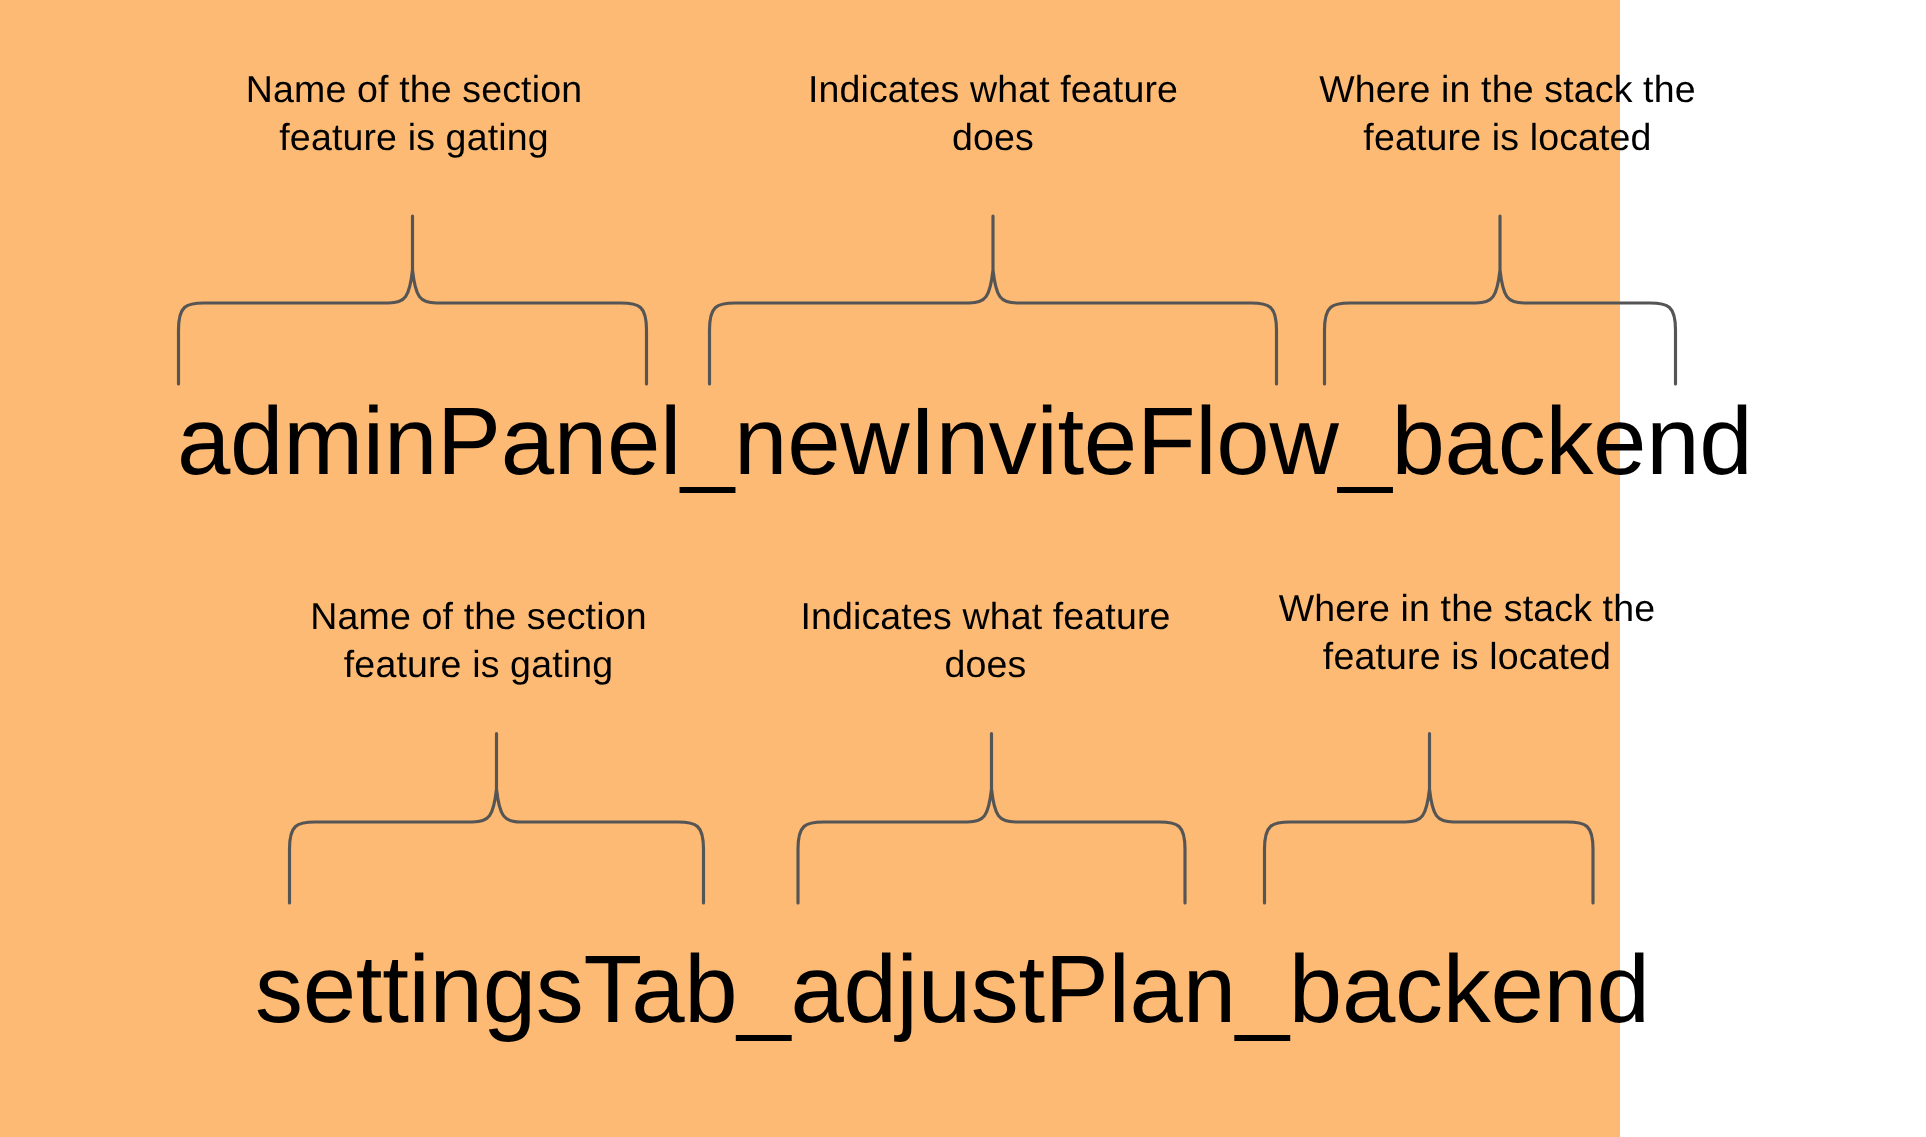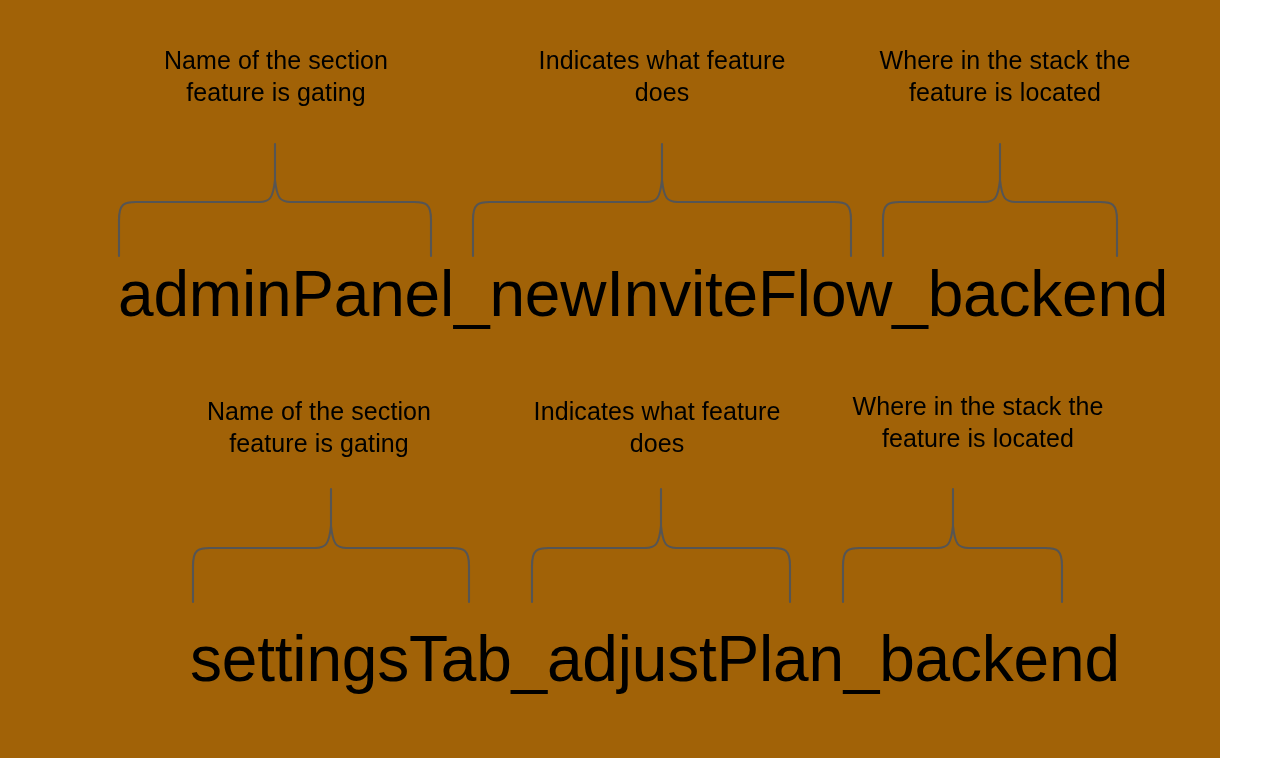--- a/index.html
+++ b/index.html
@@ -9,23 +9,23 @@
   }
   body {
     width: 1284px;
     height: 758px;
     font-family: "Liberation Sans", sans-serif;
     color: #000000;
     overflow: hidden;
   }
   #stage {
     position: relative;
-    width: 1220px;
+    width: 1080px;
     height: 758px;
-    background: #a16207;
+    background: #fdba74;
   }
 
   .annotation-group {
     position: absolute;
   }
 
   .caption {
     position: absolute;
     text-align: center;
     font-family: "Liberation Sans", sans-serif;
@@ -194,16 +194,16 @@
                                     C 106 59 109 55 111 37
                                     L 111 0
                                     L 111 37
                                     C 113 55 116 59 127 59
                                     L 203 59
                                     C 215 59 220 61 220 77
                                     L 220 113"></path>
       </svg>
     </div>
 
-    <div class="feature-flag" style="left:190px; top:627px;">settingsTab_adjustPlan_backend</div>
+    <div class="feature-flag" style="left:170px; top:627px;">settingsTab_adjustPlan_backend</div>
   </div>
 
 </div>
 
 </body></html>

